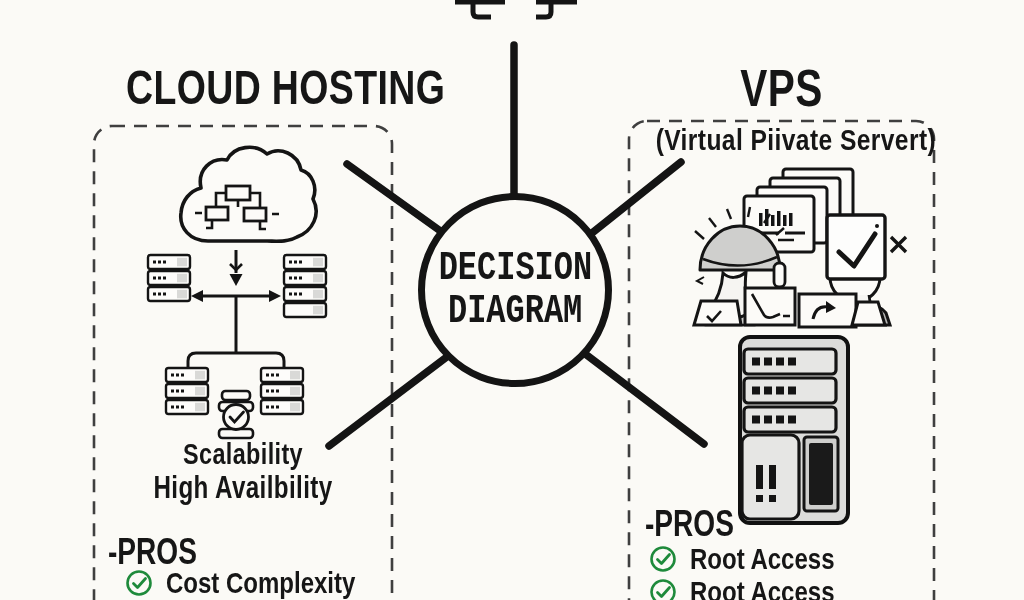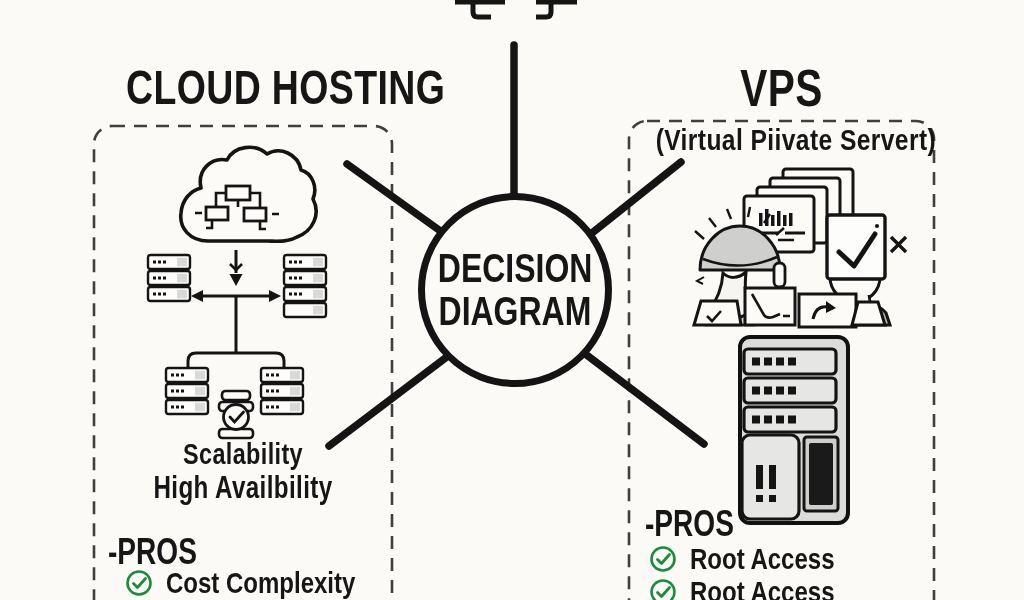--- a/index.html
+++ b/index.html
@@ -11,21 +11,21 @@
   .cond{transform:scaleX(.78);}
   .cond-l{transform:scaleX(.78);transform-origin:left center;}
   .ctr{text-align:center;}
   
   .cloud-title{left:93px;top:60px;width:300px;font-size:48px;}
   .vps-title{left:628px;top:58px;width:307px;font-size:52px;}
   .vps-subtitle{left:628px;top:123px;width:307px;font-size:30px;transform:scaleX(.82);}
   
   .center-node{left:418px;top:193px;width:194px;height:194px;border:7px solid #141414;
     border-radius:50%;background:#fbfaf6;box-sizing:border-box;display:flex;flex-direction:column;
-    justify-content:center;align-items:center;z-index:5;}
+    justify-content:center;align-items:center;z-index:5;font-family:Liberation Mono, monospace;}
   .center-node .ln{font-weight:700;font-size:41px;line-height:1.04;transform:scaleX(.78);white-space:nowrap;}
   
   .cap1{left:93px;top:437px;width:300px;font-size:30px;}
   .cap2{left:93px;top:470px;width:300px;font-size:31px;}
   
   .pros-hd{font-weight:700;font-size:36px;white-space:nowrap;}
   .pros-hd.left{left:108px;top:531px;}
   .pros-hd.right{left:645px;top:503px;}
   .pros-row{display:flex;align-items:center;gap:12px;font-weight:700;font-size:30px;white-space:nowrap;}
   .pros-row .lbl{transform:scaleX(.8);transform-origin:left center;}

